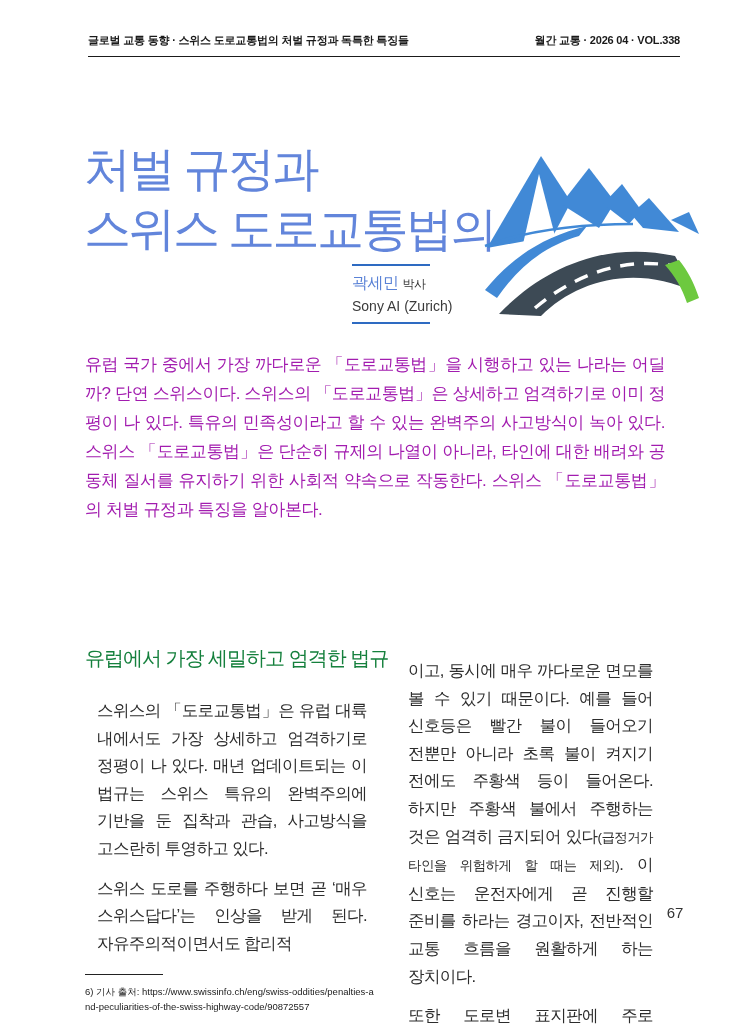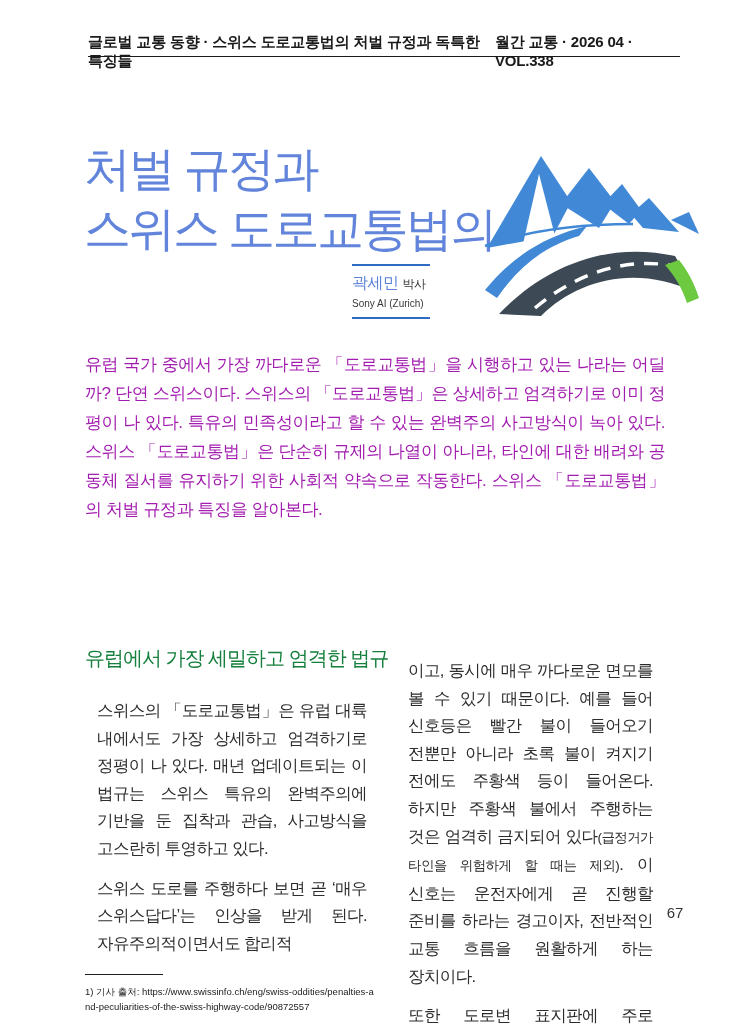--- a/index.html
+++ b/index.html
@@ -2,34 +2,34 @@
 <html><head>
 <meta charset="utf-8">
 <style>
   * { margin:0; padding:0; box-sizing:border-box; }
   html,body { background:#ffffff; }
   body { font-family:"Liberation Sans", sans-serif; }
   .page { position:relative; width:748px; height:1024px; background:#fff; overflow:hidden; }
 
   
   .runhead { position:absolute; left:88px; top:33px; width:592px; display:flex; justify-content:space-between; align-items:baseline; }
-  .runhead .rh-left, .runhead .rh-right { font-size:15px; font-weight:700; color:#1a1a1a; letter-spacing:-0.2px; }
+  .runhead .rh-left, .runhead .rh-right { font-size:11px; font-weight:700; color:#1a1a1a; letter-spacing:-0.2px; }
   .runhead-rule { position:absolute; left:88px; top:56px; width:592px; border-top:1.6px solid #1a1a1a; }
 
   
   .title { position:absolute; left:84px; top:139px; width:420px; color:#6285DB; font-size:47px; line-height:60px; font-weight:500; letter-spacing:-2.5px; }
   .title .t-line { white-space:nowrap; }
   .title sup { font-size:16px; font-weight:400; letter-spacing:0; vertical-align:super; }
 
   
   .author { position:absolute; left:352px; top:264px; width:78px; border-top:2px solid #2E6BC2; border-bottom:2px solid #2E6BC2; padding:7px 0 8px 0; }
   .author .a-row { white-space:nowrap; }
   .author .a-name { font-size:16px; color:#5A82D6; font-weight:500; letter-spacing:-0.5px; }
   .author .a-degree { font-size:12px; color:#333; margin-left:4px; letter-spacing:-0.5px; }
-  .author .a-affil { font-size:10px; color:#3a3a3a; margin-top:4px; white-space:nowrap; }
+  .author .a-affil { font-size:14px; color:#3a3a3a; margin-top:4px; white-space:nowrap; }
 
   
   .illus { position:absolute; left:483px; top:140px; width:220px; height:178px; }
 
   
   .lead { position:absolute; left:85px; top:350px; width:580px; font-size:17px; line-height:29px; color:#a21caf; text-align:justify; letter-spacing:-0.4px; }
 
   
   .columns { position:absolute; left:85px; top:645px; width:580px; display:flex; gap:17px; }
   .col-left { width:294px; }
@@ -96,21 +96,21 @@
 
   <div class="columns">
     <div class="col-left">
       <h2 class="sec-heading">유럽에서 가장 세밀하고 엄격한 법규</h2>
       <div class="bodytext">
         <p>스위스의 「도로교통법」은 유럽 대륙 내에서도 가장 상세하고 엄격하기로 정평이 나 있다. 매년 업데이트되는 이 법규는 스위스 특유의 완벽주의에 기반을 둔 집착과 관습, 사고방식을 고스란히 투영하고 있다.</p>
         <p>스위스 도로를 주행하다 보면 곧 ‘매우 스위스답다’는 인상을 받게 된다. 자유주의적이면서도 합리적</p>
       </div>
       <div class="footnote">
         <div class="footnote-rule"></div>
-        <div class="footnote-text">1) 기사 출처: https://www.swissinfo.ch/eng/swiss-oddities/penalties-and-peculiarities-of-the-swiss-highway-code/90872557</div>
+        <div class="footnote-text">6) 기사 출처: https://www.swissinfo.ch/eng/swiss-oddities/penalties-and-peculiarities-of-the-swiss-highway-code/90872557</div>
       </div>
     </div>
     <div class="col-right">
       <div class="bodytext">
         <p><span>이고, 동시에 매우 까다로운 면모를 볼 수 있기 때문이다. 예를 들어 신호등은 빨간 불이 들어오기 전뿐만 아니라 초록 불이 켜지기 전에도 주황색 등이 들어온다. 하지만 주황색 불에서 주행하는 것은 엄격히 금지되어 있다</span><span class="small-paren">(급정거가 타인을 위험하게 할 때는 제외)</span><span>. 이 신호는 운전자에게 곧 진행할 준비를 하라는 경고이자, 전반적인 교통 흐름을 원활하게 하는 장치이다.</span></p>
         <p>또한 도로변 표지판에 주로 의존하는 인접 국가들과 달리, 스위스는 노면 표시가 핵심적인 역할을 한다. 자전거 전용 도로, 대중교통 전용 차로, 그리</p>
       </div>
     </div>
   </div>
 

